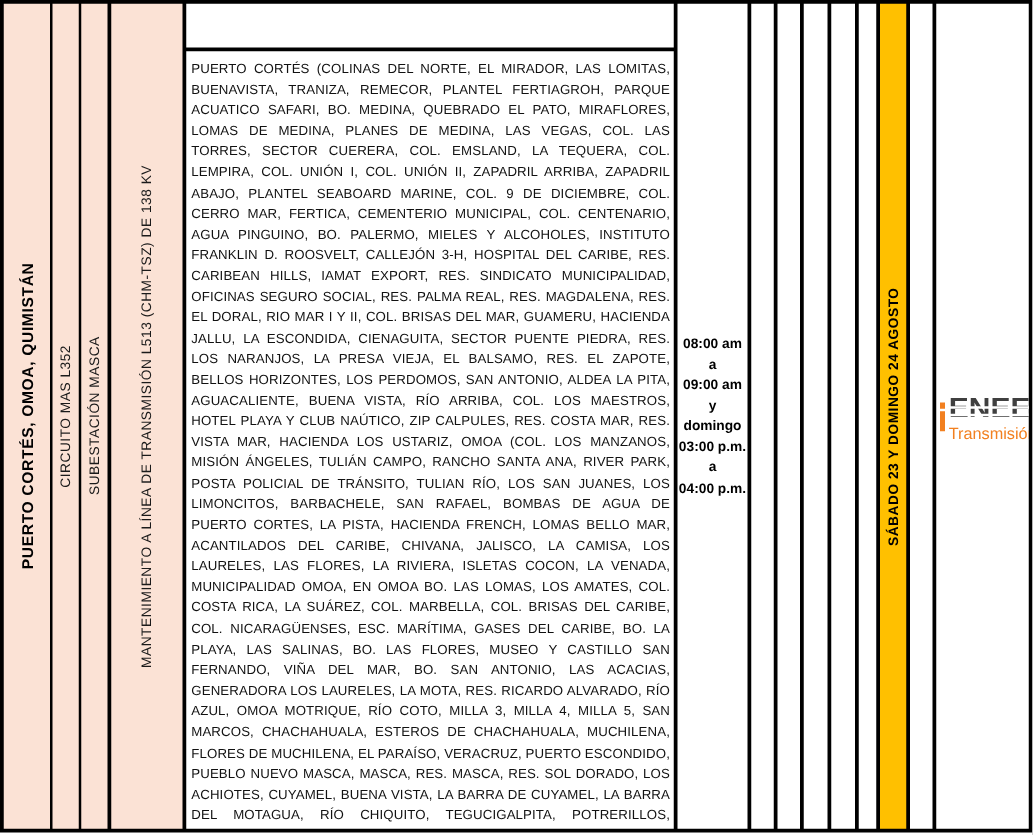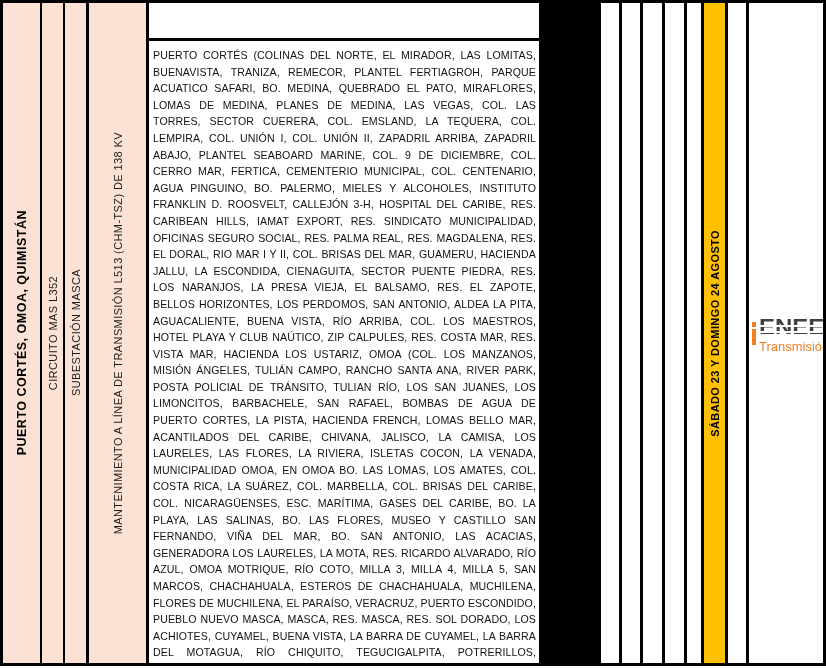--- a/index.html
+++ b/index.html
@@ -83,20 +83,27 @@
     <div class="cell peach c-maint">
       <span class="vtext">MANTENIMIENTO A LÍNEA DE TRANSMISIÓN L513 (CHM-TSZ) DE 138 KV</span>
     </div>
 
     <div class="cell c-areas-spacer"></div>
 
     <div class="cell c-areas">
       <div class="areas-text">PUERTO CORTÉS (COLINAS DEL NORTE, EL MIRADOR, LAS LOMITAS, BUENAVISTA, TRANIZA, REMECOR, PLANTEL FERTIAGROH, PARQUE ACUATICO SAFARI, BO. MEDINA, QUEBRADO EL PATO, MIRAFLORES, LOMAS DE MEDINA, PLANES DE MEDINA, LAS VEGAS, COL. LAS TORRES, SECTOR CUERERA, COL. EMSLAND, LA TEQUERA, COL. LEMPIRA, COL. UNIÓN I, COL. UNIÓN II, ZAPADRIL ARRIBA, ZAPADRIL ABAJO, PLANTEL SEABOARD MARINE, COL. 9 DE DICIEMBRE, COL. CERRO MAR, FERTICA, CEMENTERIO MUNICIPAL, COL. CENTENARIO, AGUA PINGUINO, BO. PALERMO, MIELES Y ALCOHOLES, INSTITUTO FRANKLIN D. ROOSVELT, CALLEJÓN 3-H, HOSPITAL DEL CARIBE, RES. CARIBEAN HILLS, IAMAT EXPORT, RES. SINDICATO MUNICIPALIDAD, OFICINAS SEGURO SOCIAL, RES. PALMA REAL, RES. MAGDALENA, RES. EL DORAL, RIO MAR I Y II, COL. BRISAS DEL MAR, GUAMERU, HACIENDA JALLU, LA ESCONDIDA, CIENAGUITA, SECTOR PUENTE PIEDRA, RES. LOS NARANJOS, LA PRESA VIEJA, EL BALSAMO, RES. EL ZAPOTE, BELLOS HORIZONTES, LOS PERDOMOS, SAN ANTONIO, ALDEA LA PITA, AGUACALIENTE, BUENA VISTA, RÍO ARRIBA, COL. LOS MAESTROS, HOTEL PLAYA Y CLUB NAÚTICO, ZIP CALPULES, RES. COSTA MAR, RES. VISTA MAR, HACIENDA LOS USTARIZ, OMOA (COL. LOS MANZANOS, MISIÓN ÁNGELES, TULIÁN CAMPO, RANCHO SANTA ANA, RIVER PARK, POSTA POLICIAL DE TRÁNSITO, TULIAN RÍO, LOS SAN JUANES, LOS LIMONCITOS, BARBACHELE, SAN RAFAEL, BOMBAS DE AGUA DE PUERTO CORTES, LA PISTA, HACIENDA FRENCH, LOMAS BELLO MAR, ACANTILADOS DEL CARIBE, CHIVANA, JALISCO, LA CAMISA, LOS LAURELES, LAS FLORES, LA RIVIERA, ISLETAS COCON, LA VENADA, MUNICIPALIDAD OMOA, EN OMOA BO. LAS LOMAS, LOS AMATES, COL. COSTA RICA, LA SUÁREZ, COL. MARBELLA, COL. BRISAS DEL CARIBE, COL. NICARAGÜENSES, ESC. MARÍTIMA, GASES DEL CARIBE, BO. LA PLAYA, LAS SALINAS, BO. LAS FLORES, MUSEO Y CASTILLO SAN FERNANDO, VIÑA DEL MAR, BO. SAN ANTONIO, LAS ACACIAS, GENERADORA LOS LAURELES, LA MOTA, RES. RICARDO ALVARADO, RÍO AZUL, OMOA MOTRIQUE, RÍO COTO, MILLA 3, MILLA 4, MILLA 5, SAN MARCOS, CHACHAHUALA, ESTEROS DE CHACHAHUALA, MUCHILENA, FLORES DE MUCHILENA, EL PARAÍSO, VERACRUZ, PUERTO ESCONDIDO, PUEBLO NUEVO MASCA, MASCA, RES. MASCA, RES. SOL DORADO, LOS ACHIOTES, CUYAMEL, BUENA VISTA, LA BARRA DE CUYAMEL, LA BARRA DEL MOTAGUA, RÍO CHIQUITO, TEGUCIGALPITA, POTRERILLOS, CUYAMELITO, BRISAS DE OMOA, SAN CARLOS, CORTECITO, CORINTO, ADUANA CORINTO, SUYAPA FRONTERA, LA ESTRELLA, GENERADORAS HIDROELÉCTRICAS LOS LAURELES, CUYAMEL, SAN CARLOS Y CORTECITO), QUIMISTÁN (EL LISTÓN, PASO VIEJO, LAS FLORES).</div>
     </div>
 
+    <div class="cell c-schedule">
+      <div class="schedule-text">08:00 am a
+09:00 am y
+domingo
+03:00 p.m. a
+04:00 p.m.</div>
+    </div>
 
     <div class="cell c-sp1"></div>
     <div class="cell c-sp2"></div>
     <div class="cell c-sp3"></div>
     <div class="cell c-sp4"></div>
     <div class="cell c-sp5"></div>
 
     <div class="cell gold c-date">
       <span class="vtext vdate">SÁBADO 23 Y DOMINGO 24 AGOSTO</span>
     </div>

